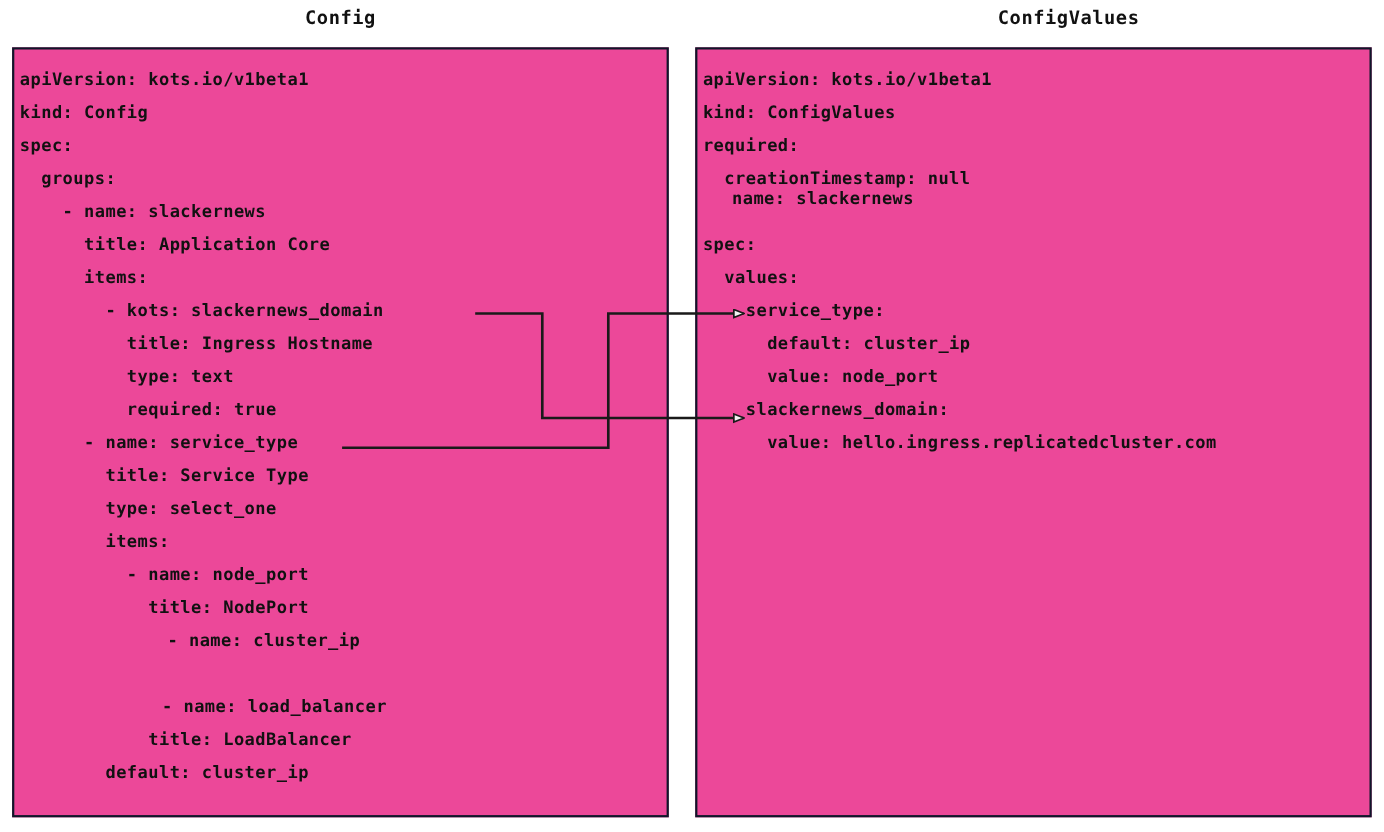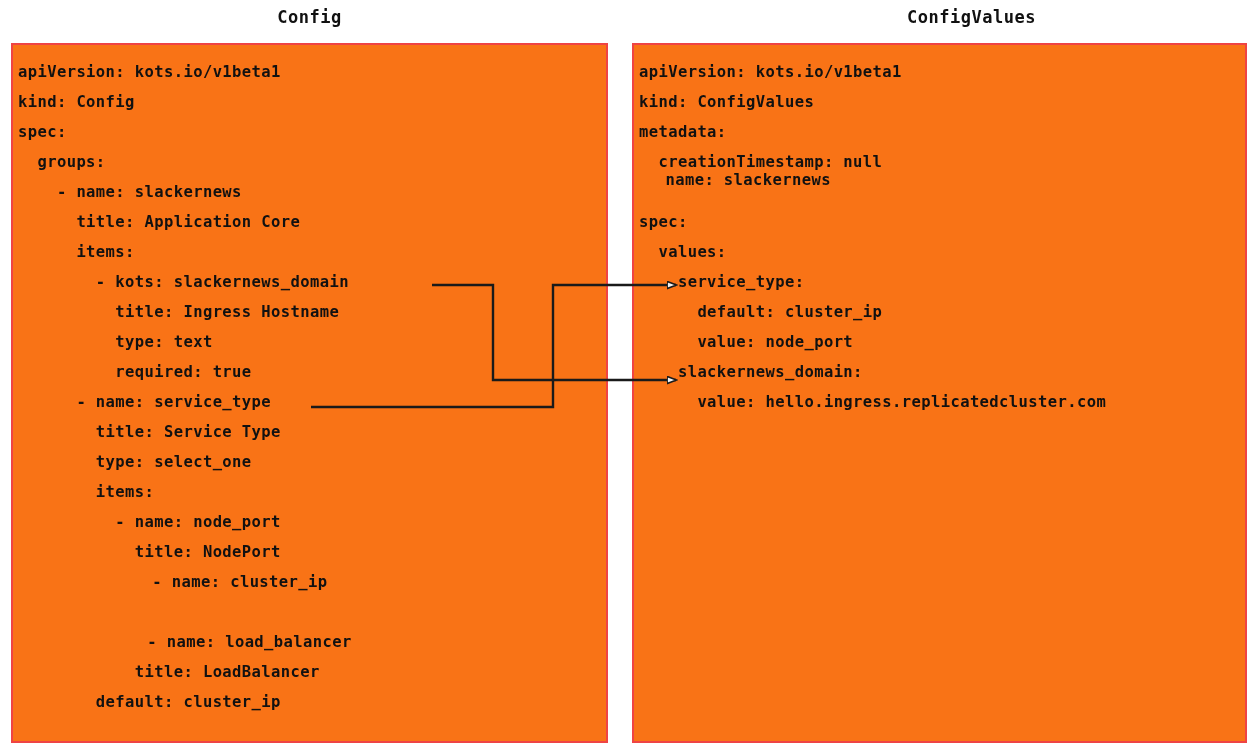--- a/index.html
+++ b/index.html
@@ -39,22 +39,22 @@
     line-height: 22px;
   }
   #title-left  { left: 11px;  width: 597px; }
   #title-right { left: 664px; width: 615px; }
 
   
   .panel {
     position: absolute;
     top: 43px;
     height: 700px;
-    background: #f97316;
-    border: 2px solid #ef4444;
+    background: #ec4899;
+    border: 2px solid #0f172a;
     box-sizing: border-box;
     overflow: hidden;
   }
   #panel-left  { left: 11px;  width: 597px; }
   #panel-right { left: 632px; width: 615px; }
 
   
   .code-body {
     position: absolute;
     left: 0;
@@ -120,21 +120,21 @@
         <div class="code-line" style="top: 582px; margin-left: 32px;">          - name: load_balancer</div>
         <div class="code-line" style="top: 612px;">            title: LoadBalancer</div>
         <div class="code-line" style="top: 642px;">        default: cluster_ip</div>
       </div>
   </div>
 
   <div class="panel" id="panel-right">
     <div class="code-body" id="configvalues-lines">
         <div class="code-line" style="top: 12px;">apiVersion: kots.io/v1beta1</div>
         <div class="code-line" style="top: 42px;">kind: ConfigValues</div>
-        <div class="code-line" style="top: 72px;">metadata:</div>
+        <div class="code-line" style="top: 72px;">required:</div>
         <div class="code-line" style="top: 102px;">  creationTimestamp: null</div>
         <div class="code-line" style="top: 120px; padding-left: 12px;">  name: slackernews</div>
         <div class="code-line" style="top: 162px;">spec:</div>
         <div class="code-line" style="top: 192px;">  values:</div>
         <div class="code-line" style="top: 222px;">    service_type:</div>
         <div class="code-line" style="top: 252px;">      default: cluster_ip</div>
         <div class="code-line" style="top: 282px;">      value: node_port</div>
         <div class="code-line" style="top: 312px;">    slackernews_domain:</div>
         <div class="code-line" style="top: 342px;">      value: hello.ingress.replicatedcluster.com</div>
       </div>

